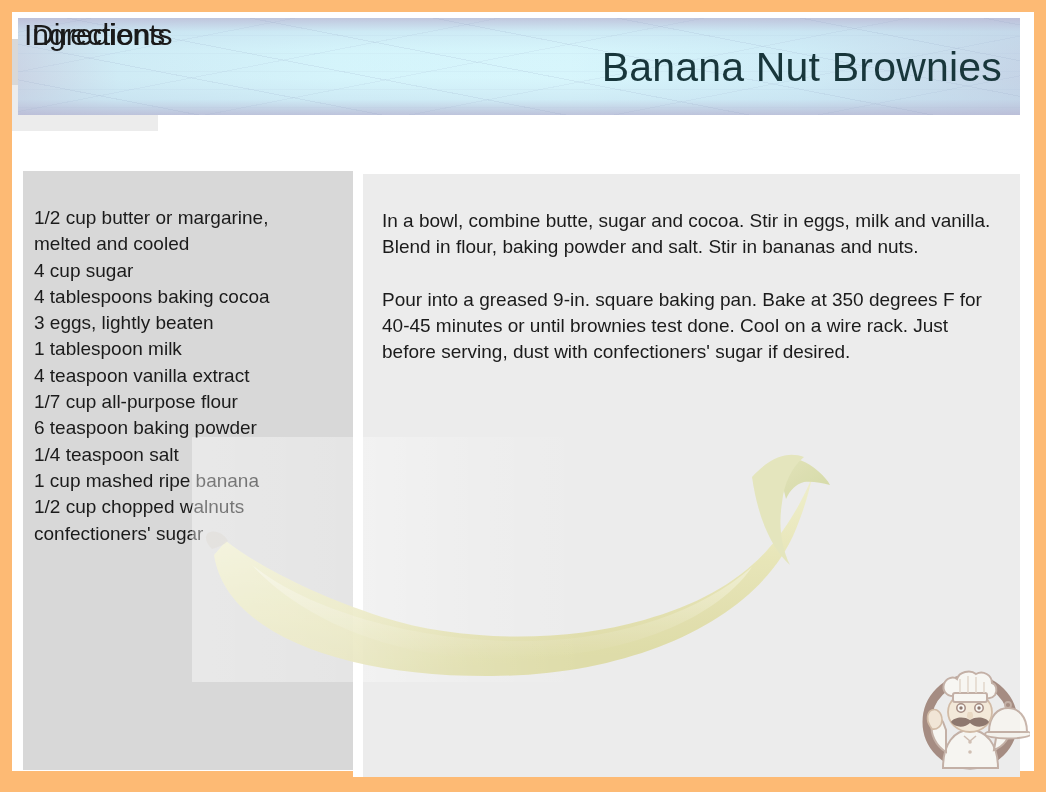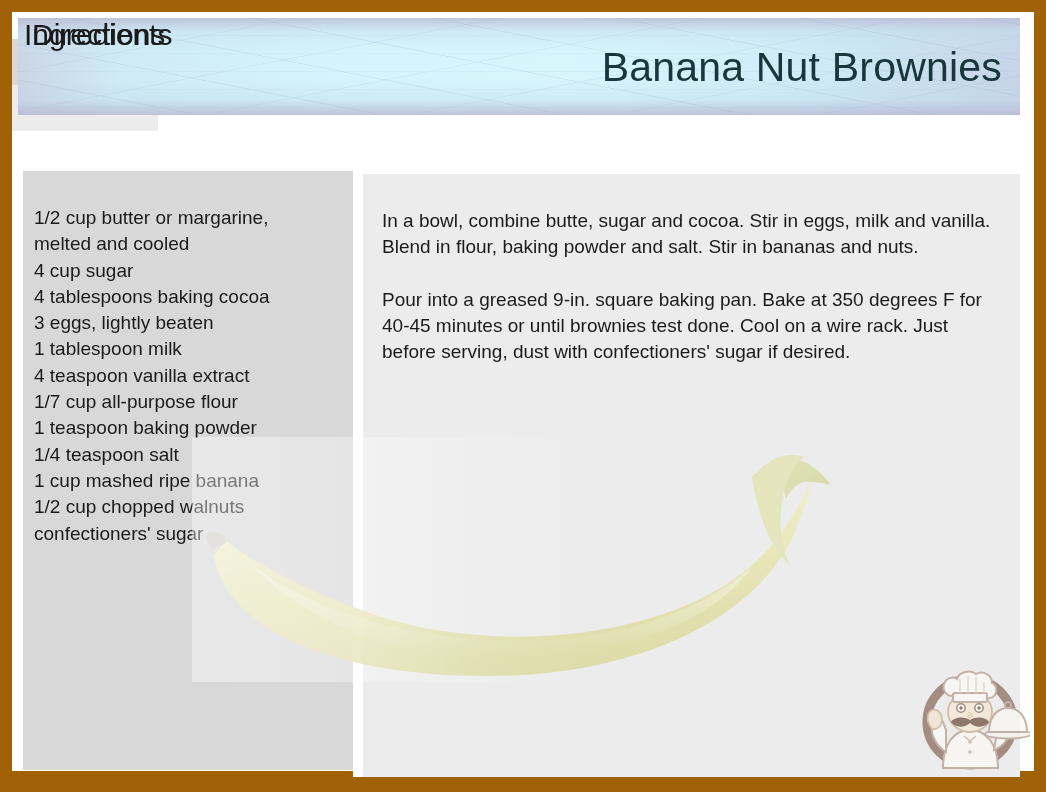--- a/index.html
+++ b/index.html
@@ -5,21 +5,21 @@
   * { margin:0; padding:0; box-sizing:border-box; }
   html, body {
     width:1046px; height:792px;
     font-family:"Liberation Sans", sans-serif;
     overflow:hidden;
   }
   
   #slide {
     position:relative;
     width:1046px; height:792px;
-    background:#a16207;
+    background:#fdba74;
   }
   #page {
     position:absolute;
     left:12px; top:12px;
     width:1022px; height:759px;
     background:#ffffff;
   }
 
   
   #header-band {
@@ -191,21 +191,21 @@
     <div id="ing-panel">
       <div id="ing-list" class="panel-body">
         <div class="ing-line">1/2 cup butter or margarine,</div>
         <div class="ing-line">melted and cooled</div>
         <div class="ing-line">4 cup sugar</div>
         <div class="ing-line">4 tablespoons baking cocoa</div>
         <div class="ing-line">3 eggs, lightly beaten</div>
         <div class="ing-line">1 tablespoon milk</div>
         <div class="ing-line">4 teaspoon vanilla extract</div>
         <div class="ing-line">1/7 cup all-purpose flour</div>
-        <div class="ing-line">1 teaspoon baking powder</div>
+        <div class="ing-line">6 teaspoon baking powder</div>
         <div class="ing-line">1/4 teaspoon salt</div>
         <div class="ing-line">1 cup mashed ripe banana</div>
         <div class="ing-line">1/2 cup chopped walnuts</div>
         <div class="ing-line">confectioners' sugar</div>
       </div>
     </div>
 
     <div id="dir-head-box">
       <div class="panel-head">Directions</div>
     </div>

